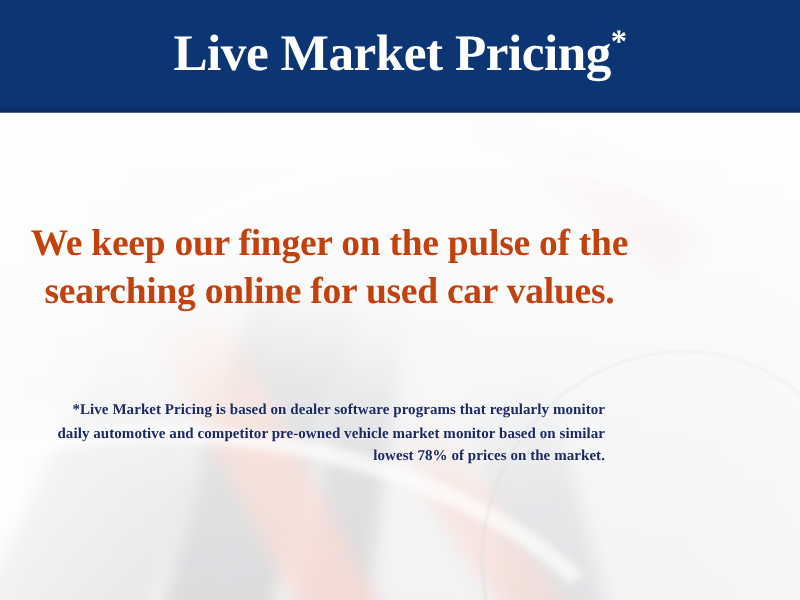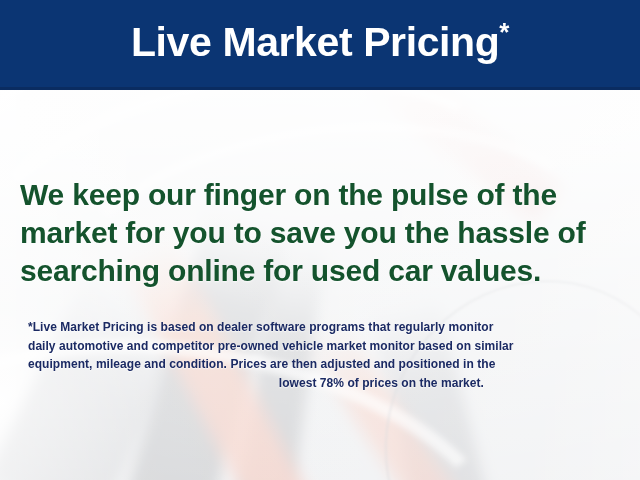--- a/index.html
+++ b/index.html
@@ -7,21 +7,21 @@
     margin: 0;
     padding: 0;
     background: #ffffff;
   }
   #banner {
     position: relative;
     width: 640px;
     height: 480px;
     overflow: hidden;
     background: #f2f0ee;
-    font-family: Liberation Sans, sans-serif;
+    font-family: Liberation Serif, serif;
     -webkit-font-smoothing: antialiased;
   }
 
   
   .photo-layer {
     position: absolute;
     inset: 0;
     overflow: hidden;
   }
   .photo-base {
@@ -168,21 +168,21 @@
     line-height: 0;
   }
 
   
   .headline {
     position: absolute;
     left: 0;
     top: 176px;
     width: 527px;
     text-align: center;
-    color: #14532d;
+    color: #c2410c;
     font-size: 30px;
     font-weight: bold;
     line-height: 38px;
     letter-spacing: -0.2px;
     margin: 0;
     padding: 0 20px;
     box-sizing: border-box;
     text-shadow: 0 1px 2px rgba(255,255,255,0.75);
   }
   .headline .hl-line { display: block; white-space: nowrap; }
@@ -233,24 +233,22 @@
     <div class="veil"></div>
     <div class="veil-side"></div>
   </div>
 
   <div class="header-bar">
     <h1 class="header-title"><span>Live Market Pricing</span><span class="star">*</span></h1>
   </div>
 
   <p class="headline">
     <span class="hl-line">We keep our finger on the pulse of the</span>
-    <span class="hl-line">market for you to save you the hassle of</span>
     <span class="hl-line">searching online for used car values.</span>
   </p>
 
   <p class="disclaimer">
     <span class="dl-line">*Live Market Pricing is based on dealer software programs that regularly monitor</span>
     <span class="dl-line">daily automotive and competitor pre-owned vehicle market monitor based on similar</span>
-    <span class="dl-line">equipment, mileage and condition. Prices are then adjusted and positioned in the</span>
     <span class="dl-line">lowest 78% of prices on the market.</span>
   </p>
 
 </div>
 
 </body></html>

